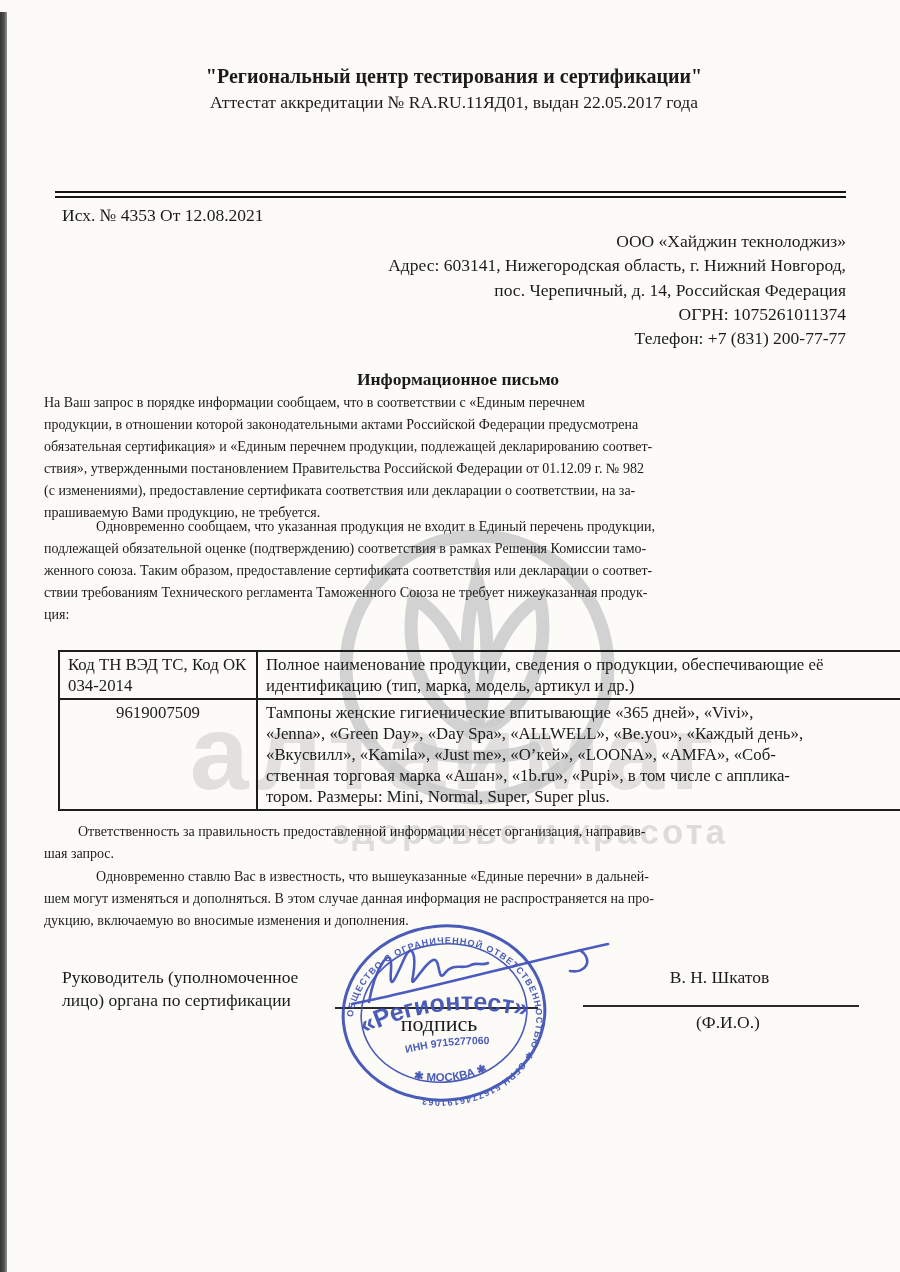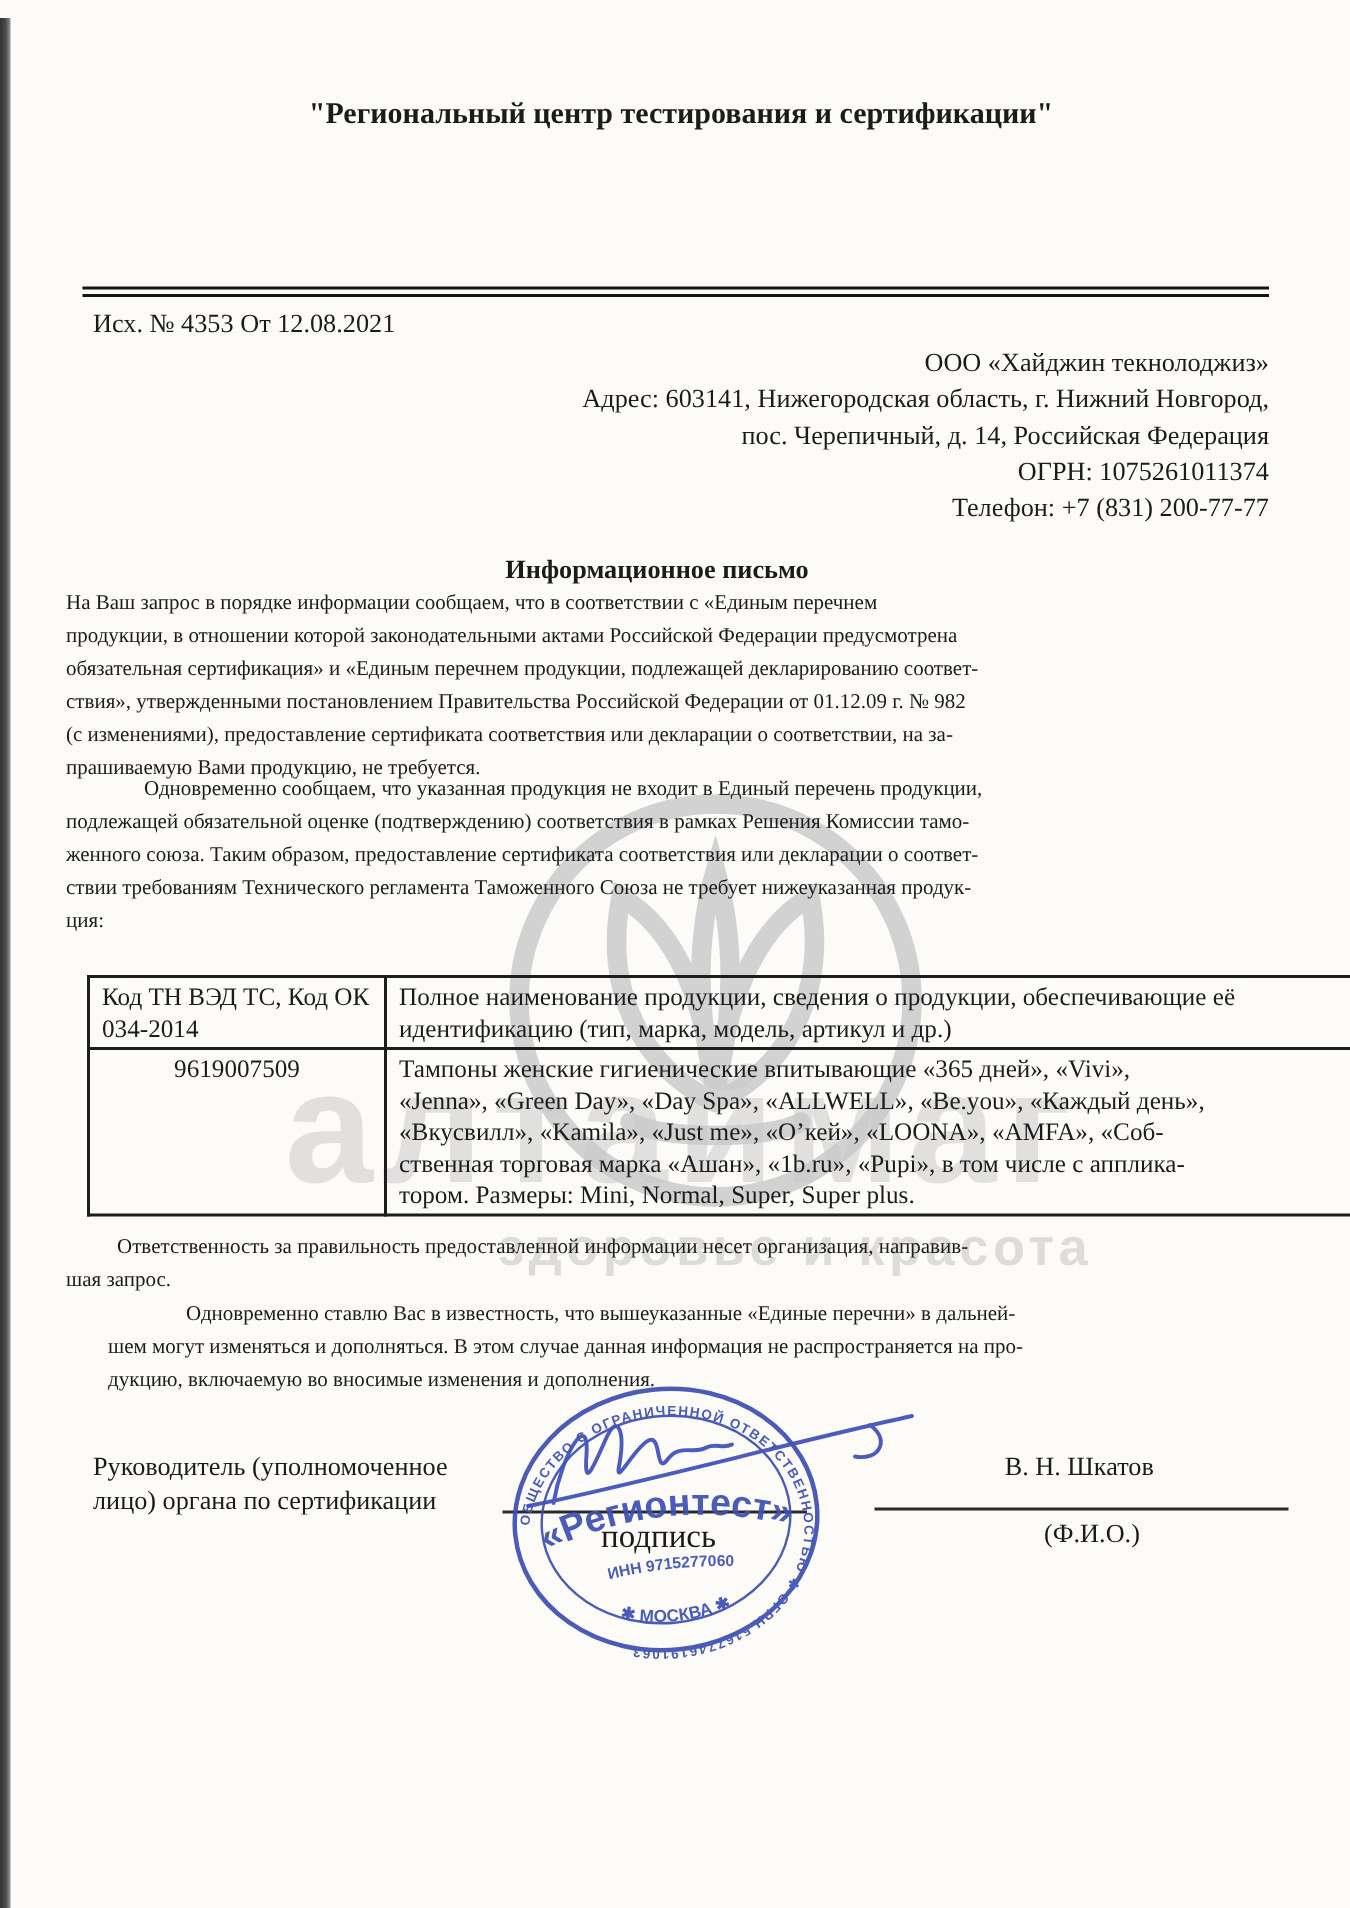--- a/index.html
+++ b/index.html
@@ -20,28 +20,28 @@
   
   .content{z-index:1;}
   .header{top:62px;left:58px;width:792px;text-align:center;}
   .h-bold{font-size:20px;font-weight:bold;line-height:29px;}
   .h-reg{font-size:17.5px;line-height:23.5px;}
   .rule{top:191px;left:55px;width:791px;height:3px;
     border-top:2px solid #151515;border-bottom:2px solid #151515;}
   .ref-line{top:205px;left:62px;font-size:17.5px;}
   .recipient{top:229px;left:300px;width:546px;text-align:right;
     font-size:17.5px;line-height:24.3px;}
-  .doc-title{top:369px;left:42px;width:792px;text-align:center;
+  .doc-title{top:369px;left:62px;width:792px;text-align:center;
     font-weight:bold;font-size:17.5px;}
   .para{left:44px;width:794px;font-size:14px;line-height:22px;text-align:left;}
   .lines{white-space:pre-line;}
   .p1{top:392px;}
   .p2{top:516px;text-indent:52px;}
   .p3{top:821px;text-indent:34px;}
-  .p4{top:866px;text-indent:52px;margin-left:28px;}
+  .p4{top:866px;text-indent:52px;}
   table.products{top:650px;left:58px;width:852px;position:absolute;
     border-collapse:collapse;font-size:16.8px;line-height:21px;background:transparent;}
   table.products td{border:2px solid #1d1d1d;padding:2px 8px;vertical-align:top;}
   td.col-code{width:180px;}
   td.code-val{text-align:center;}
   .sig-left{top:966px;left:62px;width:300px;font-size:17.5px;line-height:22.5px;}
   .sig-line-left{top:1007px;left:335px;width:203px;border-top:2px solid #2a2a2a;height:0;}
   .sig-caption{top:1011px;left:359px;width:160px;text-align:center;font-size:22px;}
   .sig-name{top:967px;left:637px;width:165px;text-align:center;font-size:17.5px;}
   .sig-line-right{top:1005px;left:583px;width:276px;border-top:2px solid #2a2a2a;height:0;}
@@ -63,20 +63,21 @@
       <path d="M147,205 C134,155 134,105 147,60 C160,105 160,155 147,205"></path>
       <path d="M90,228 C110,240 184,240 204,228"></path>
     </g>
   </svg>
 </div>
 <div class="abs wm wm-brand">алтаймаг</div>
 <div class="abs wm wm-tagline">здоровье и красота</div>
 
 <div class="abs content header">
   <div class="h-bold">"Региональный центр тестирования и сертификации"</div>
+  <div class="h-reg">Аттестат аккредитации № RA.RU.11ЯД01, выдан 22.05.2017 года</div>
 </div>
 
 <div class="abs content rule"></div>
 
 <div class="abs content ref-line">Исх. № 4353 От 12.08.2021</div>
 
 <div class="abs content recipient lines">ООО «Хайджин текнолоджиз»
 Адрес: 603141, Нижегородская область, г. Нижний Новгород,
 пос. Черепичный, д. 14, Российская Федерация
 ОГРН: 1075261011374

